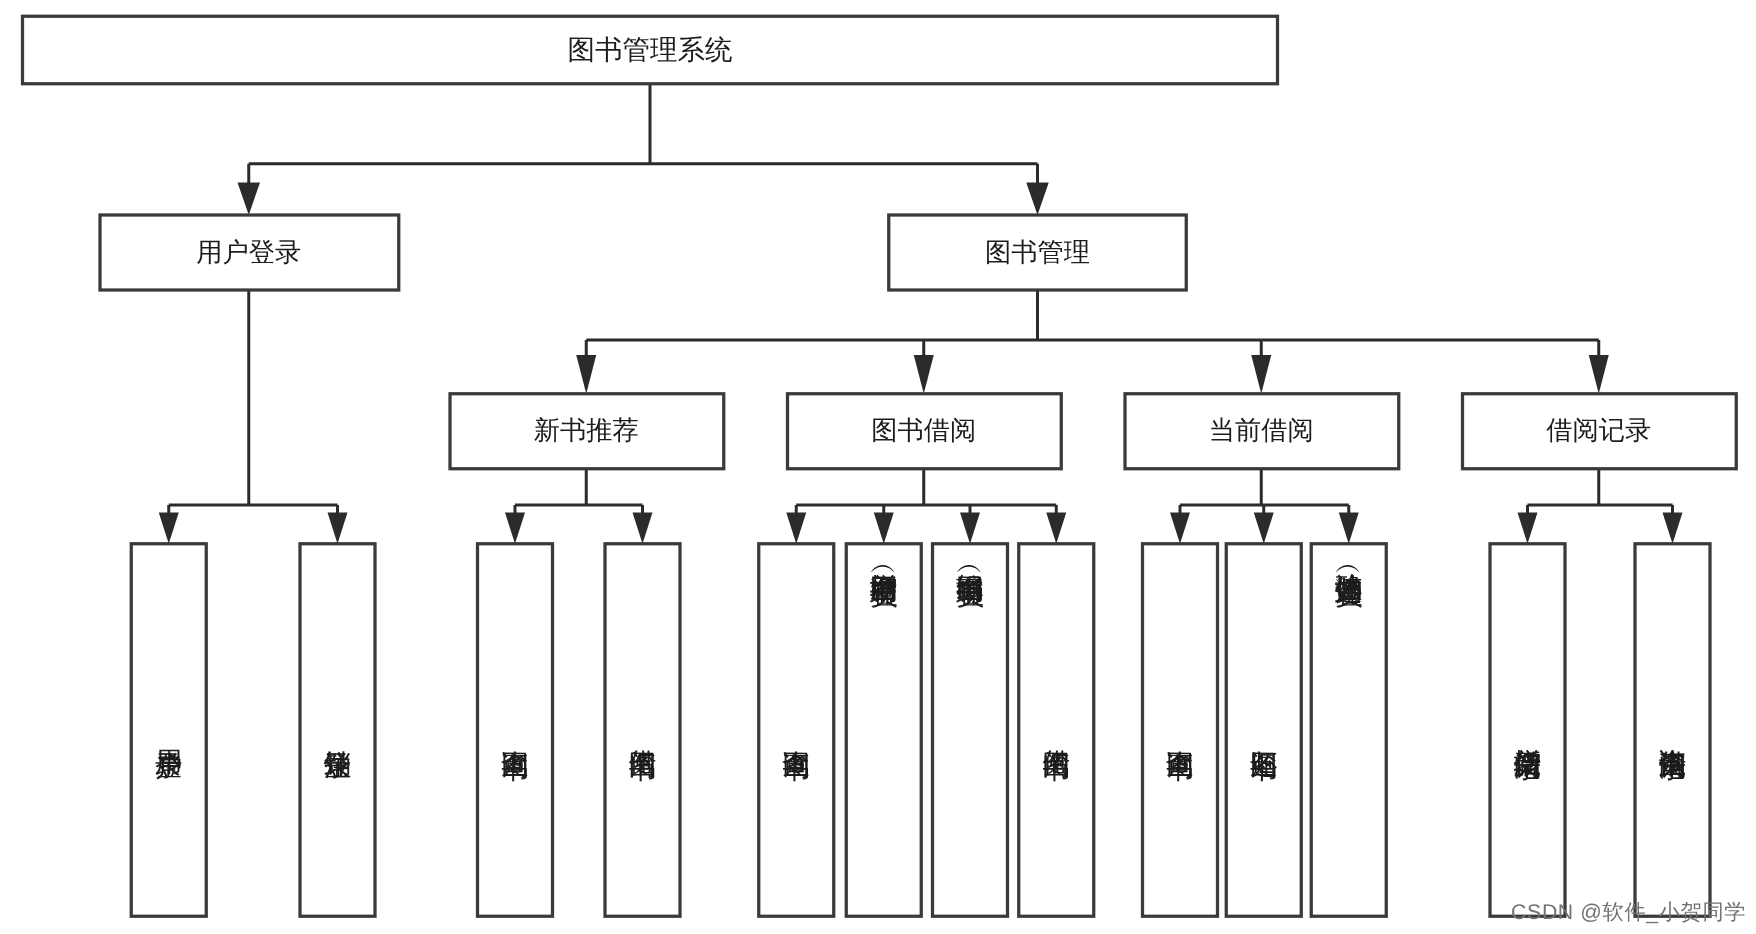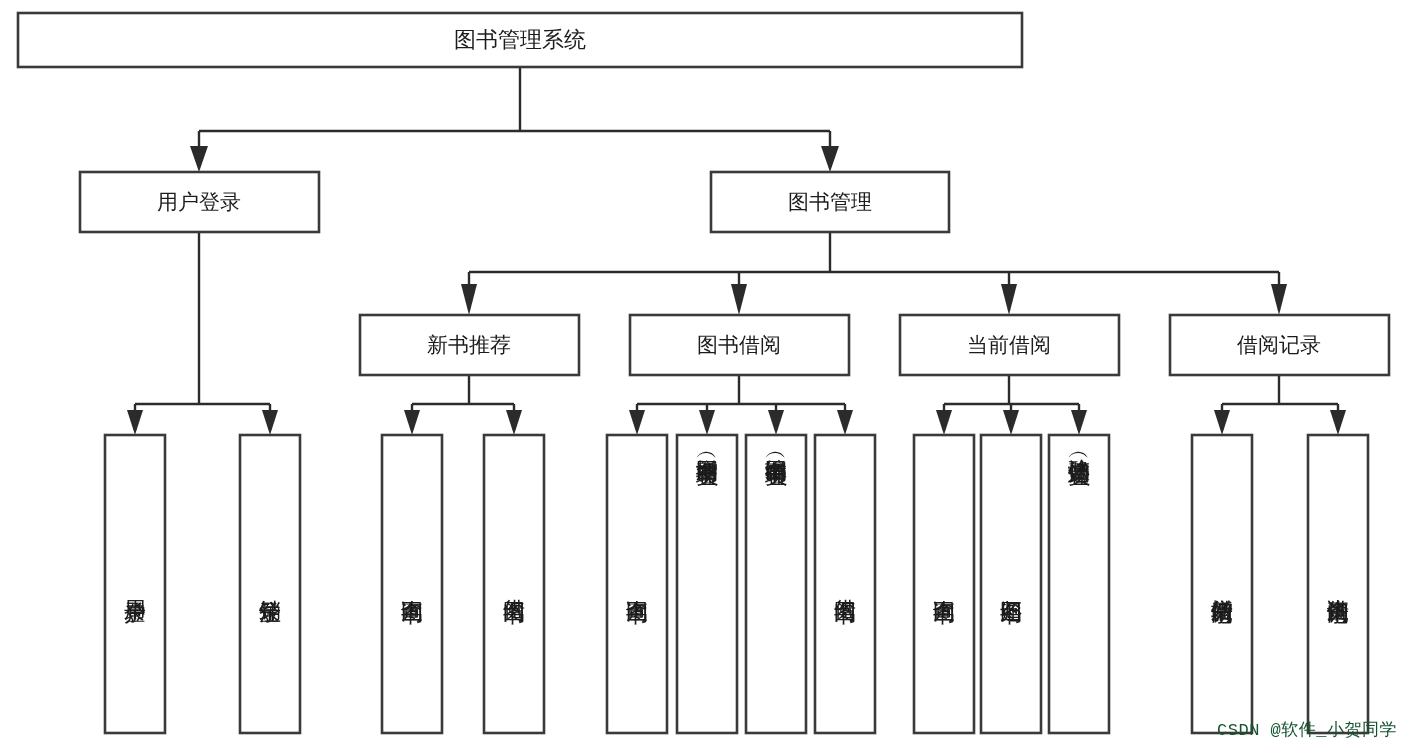--- a/index.html
+++ b/index.html
@@ -68,23 +68,23 @@
     white-space: nowrap;
     display: flex;
     align-items: center;
     justify-content: center;
     pointer-events: none;
   }
   .watermark {
     position: absolute;
     right: 8px;
     bottom: 6px;
-    font-family: Liberation Mono, monospace;
+    font-family: Liberation Sans, sans-serif;
     font-size: 17px;
-    color: #14532d;
+    color: #737373;
     white-space: nowrap;
     letter-spacing: 0.5px;
     text-align: right;
   }
 </style>
 </head>
 <body>
 
 <div id="diagram-root">
 

